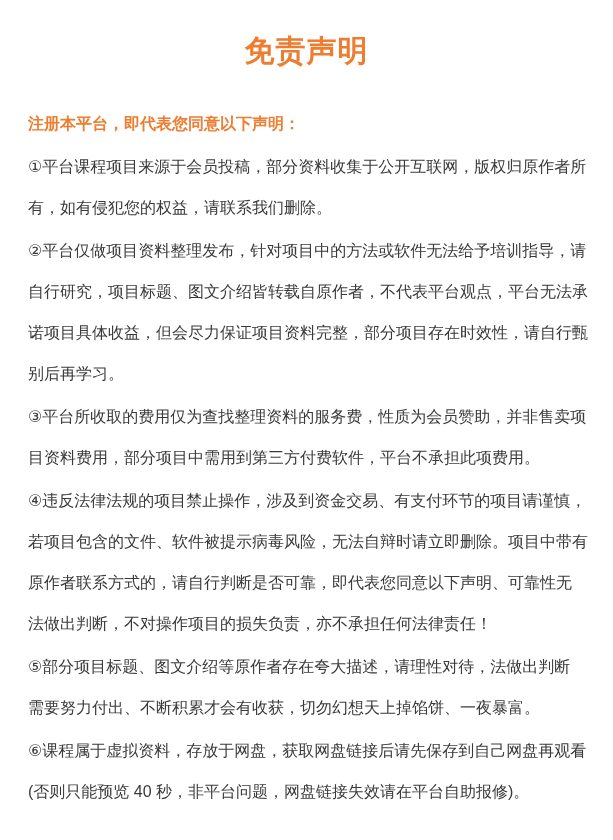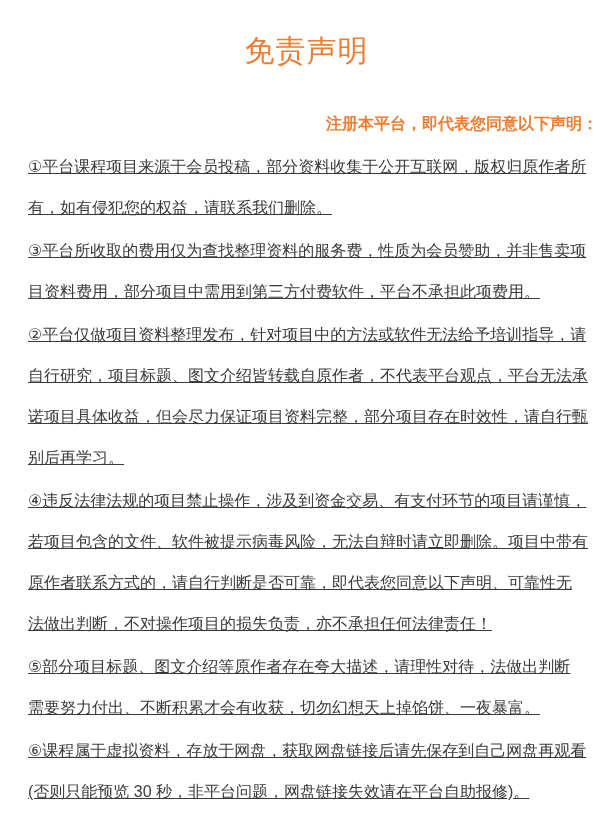--- a/index.html
+++ b/index.html
@@ -18,59 +18,57 @@
     width: 613px;
     height: 840px;
     padding: 36px 15px 0 28px;
     background: var(--bg, #ffffff);
   }
   .title {
     margin: 0 13px 0 0;
     text-align: center;
     font-size: 30px;
     line-height: 30px;
-    font-weight: normal;
+    font-weight: bold;
     letter-spacing: 1px;
     color: var(--accent, #ED7D31);
   }
   .intro {
     margin: 37px 0 2px 0;
     font-size: 16px;
     line-height: 41px;
     font-weight: bold;
     color: var(--accent, #ED7D31);
-    text-align: right;
   }
   .para {
     margin: 0 0 2px 0;
     font-size: 16px;
     line-height: 41px;
     color: var(--body, #3A3A3A);
     white-space: pre-line;
     letter-spacing: 0;
-    text-decoration: underline;
   }
 </style>
 </head>
 <body>
 
 <div class="page">
   <h1 class="title">免责声明</h1>
   <p class="intro">注册本平台，即代表您同意以下声明：</p>
   <div id="paragraphs">
       <p class="para">①平台课程项目来源于会员投稿，部分资料收集于公开互联网，版权归原作者所
 有，如有侵犯您的权益，请联系我们删除。</p>
-      <p class="para">③平台所收取的费用仅为查找整理资料的服务费，性质为会员赞助，并非售卖项
-目资料费用，部分项目中需用到第三方付费软件，平台不承担此项费用。</p>
       <p class="para">②平台仅做项目资料整理发布，针对项目中的方法或软件无法给予培训指导，请
 自行研究，项目标题、图文介绍皆转载自原作者，不代表平台观点，平台无法承
 诺项目具体收益，但会尽力保证项目资料完整，部分项目存在时效性，请自行甄
 别后再学习。</p>
+      <p class="para">③平台所收取的费用仅为查找整理资料的服务费，性质为会员赞助，并非售卖项
+目资料费用，部分项目中需用到第三方付费软件，平台不承担此项费用。</p>
       <p class="para">④违反法律法规的项目禁止操作，涉及到资金交易、有支付环节的项目请谨慎，
 若项目包含的文件、软件被提示病毒风险，无法自辩时请立即删除。项目中带有
 原作者联系方式的，请自行判断是否可靠，即代表您同意以下声明、可靠性无
 法做出判断，不对操作项目的损失负责，亦不承担任何法律责任！</p>
       <p class="para">⑤部分项目标题、图文介绍等原作者存在夸大描述，请理性对待，法做出判断
 需要努力付出、不断积累才会有收获，切勿幻想天上掉馅饼、一夜暴富。</p>
       <p class="para">⑥课程属于虚拟资料，存放于网盘，获取网盘链接后请先保存到自己网盘再观看
-(否则只能预览 30 秒，非平台问题，网盘链接失效请在平台自助报修)。</p>
+(否则只能预览 40 秒，非平台问题，网盘链接失效请在平台自助报修)。</p>
     </div>
 </div>
 
 </body></html>

